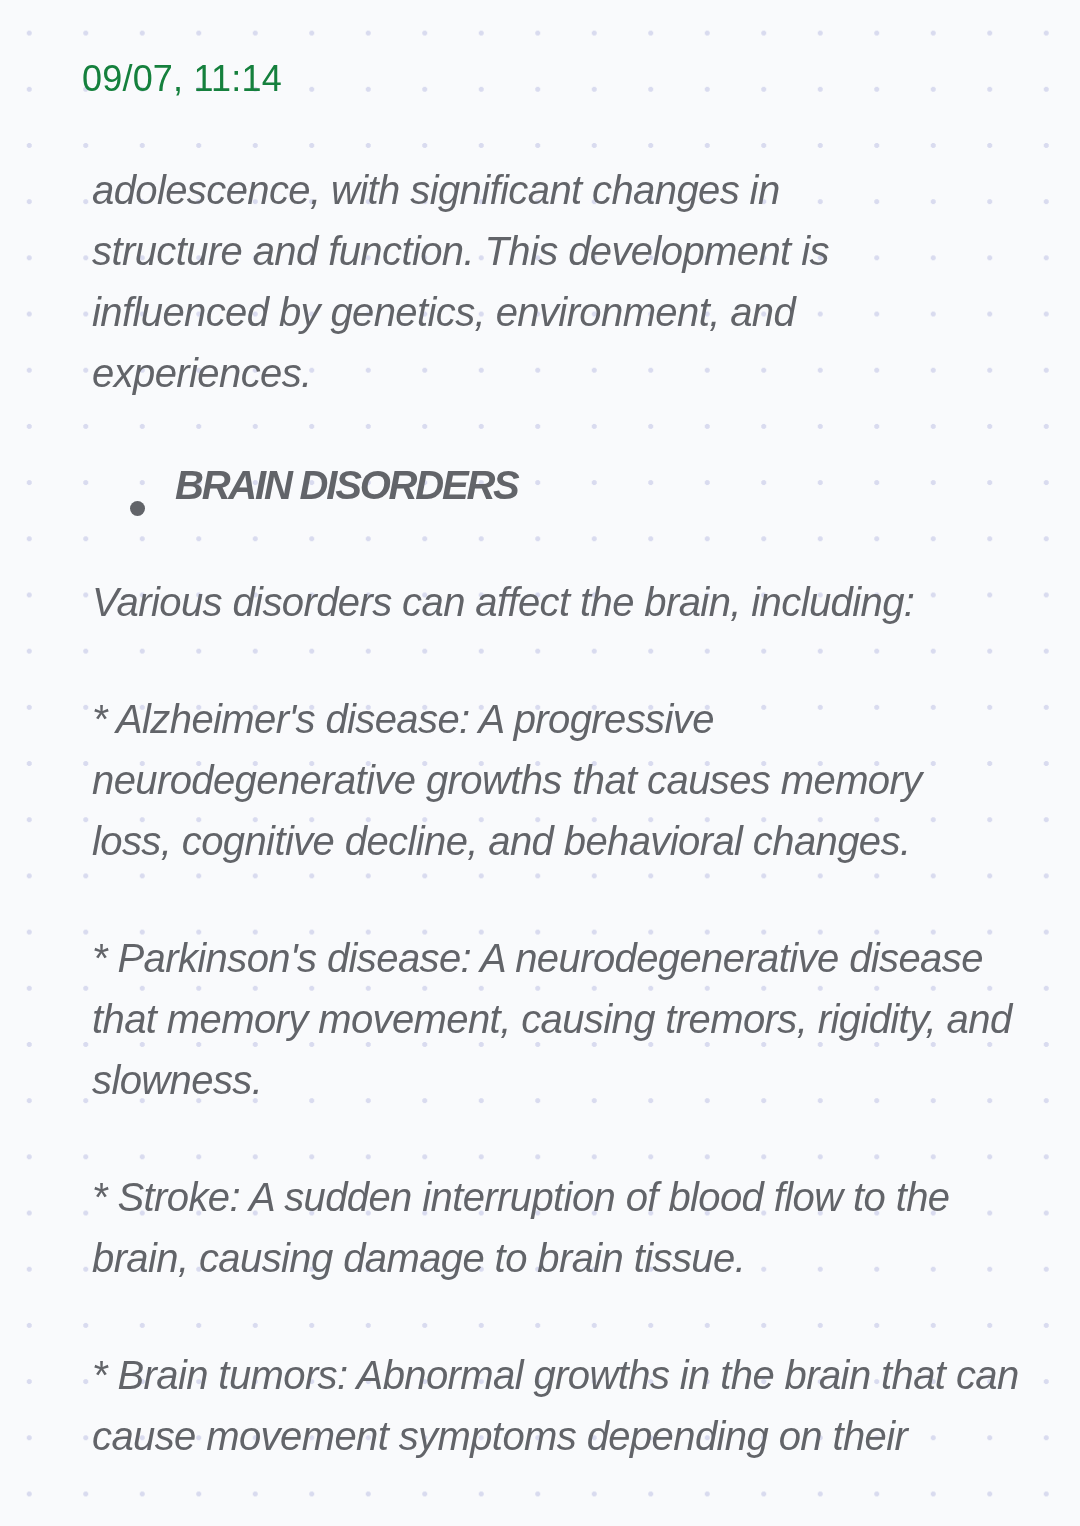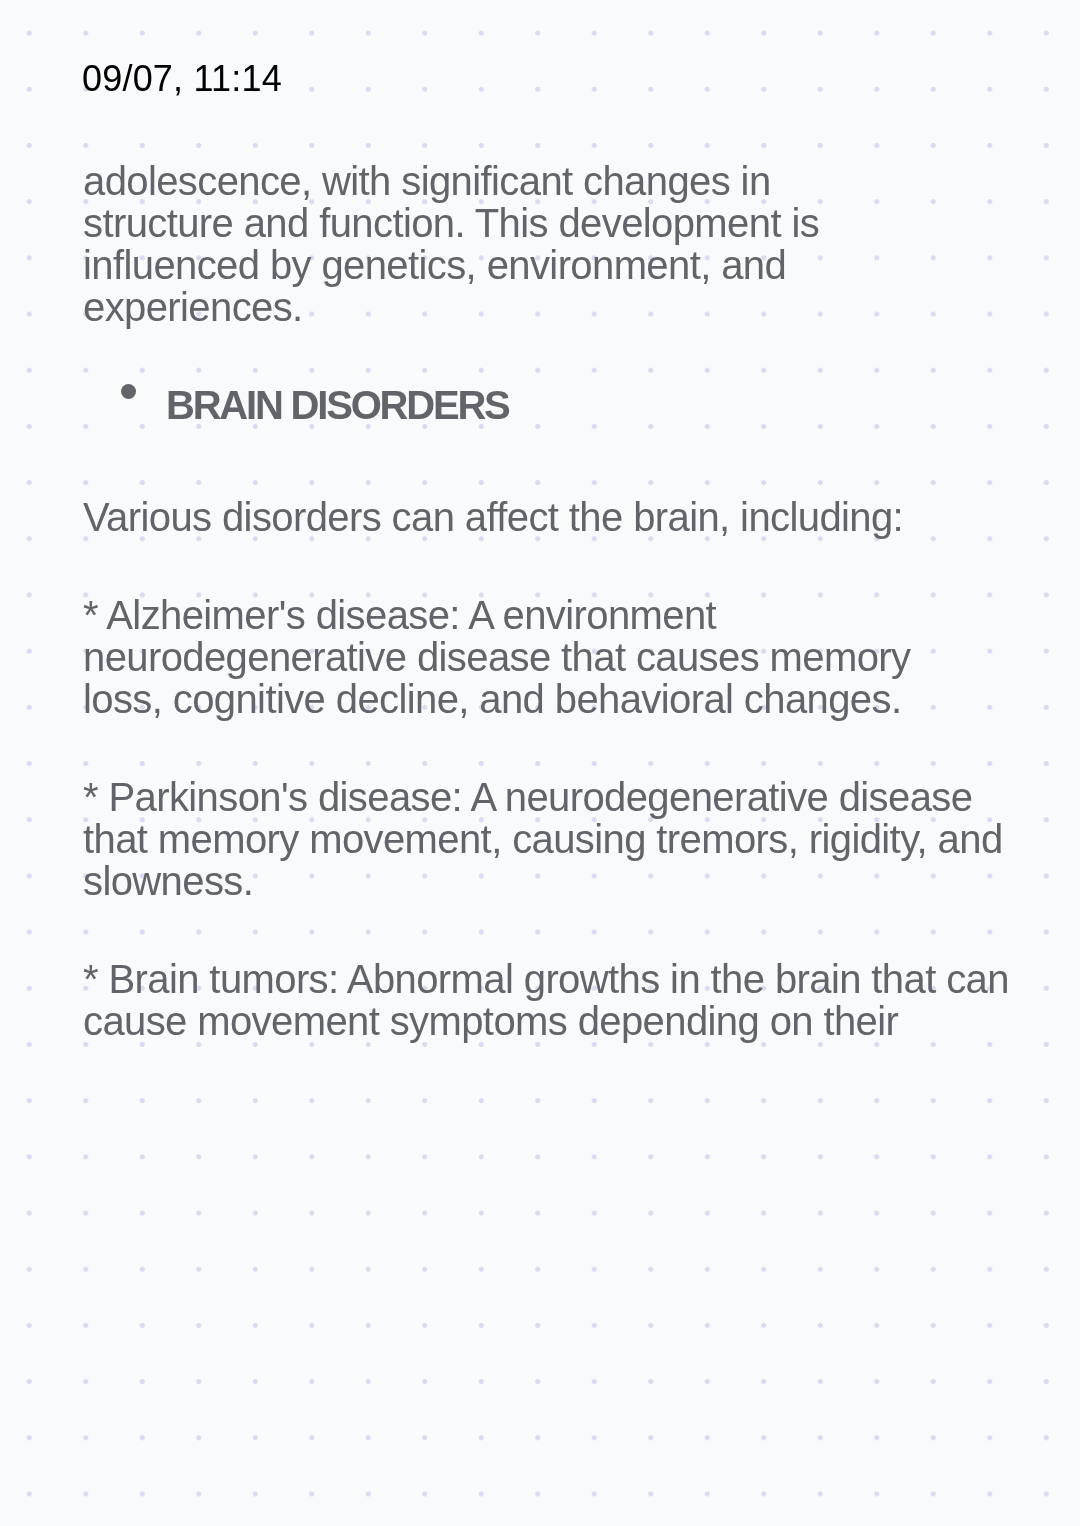--- a/index.html
+++ b/index.html
@@ -12,38 +12,39 @@
     background-size: 56.5px 56.2px;
     background-position: 1px 5px;
     font-family: "Liberation Sans", sans-serif;
     position: relative;
   }
   .timestamp {
     position: absolute;
     left: 82px;
     top: 58px;
     font-size: 36px;
-    color: #000000;
+    color: #15803d;
     letter-spacing: 0.2px;
   }
   .content {
     position: absolute;
-    left: 83px;
+    left: 92px;
     top: 160px;
     width: 960px;
     color: #626469;
     font-size: 40px;
-    line-height: 42px;
+    line-height: 61px;
     letter-spacing: -0.6px;
+    font-style: italic;
   }
   .content p { margin: 0; }
   .intro { margin-bottom: 56px !important; }
   .heading-row {
     display: flex;
-    align-items: flex-start;
+    align-items: flex-end;
     height: 56px;
     margin-bottom: 56px;
   }
   .bullet {
     width: 15px; height: 15px;
     border-radius: 50%;
     background: #626469;
     margin-left: 38px;
     margin-right: 30px;
   }
@@ -63,16 +64,17 @@
 <div class="content">
   <p class="intro" style="width:820px">adolescence, with significant changes in structure and function. This development is influenced by genetics, environment, and experiences.</p>
 
   <div class="heading-row">
     <span class="bullet"></span>
     <span class="heading">BRAIN DISORDERS</span>
   </div>
 
   <p class="para">Various disorders can affect the brain, including:</p>
 
-  <p class="para" style="width:910px">* Alzheimer's disease: A environment neurodegenerative disease that causes memory loss, cognitive decline, and behavioral changes.</p>
+  <p class="para" style="width:910px">* Alzheimer's disease: A progressive neurodegenerative growths that causes memory loss, cognitive decline, and behavioral changes.</p>
   <p class="para" style="width:925px">* Parkinson's disease: A neurodegenerative disease that memory movement, causing tremors, rigidity, and slowness.</p>
+  <p class="para" style="width:880px">* Stroke: A sudden interruption of blood flow to the brain, causing damage to brain tissue.</p>
   <p class="para" style="width:935px">* Brain tumors: Abnormal growths in the brain that can cause movement symptoms depending on their</p>
 </div>
 
 </body></html>

